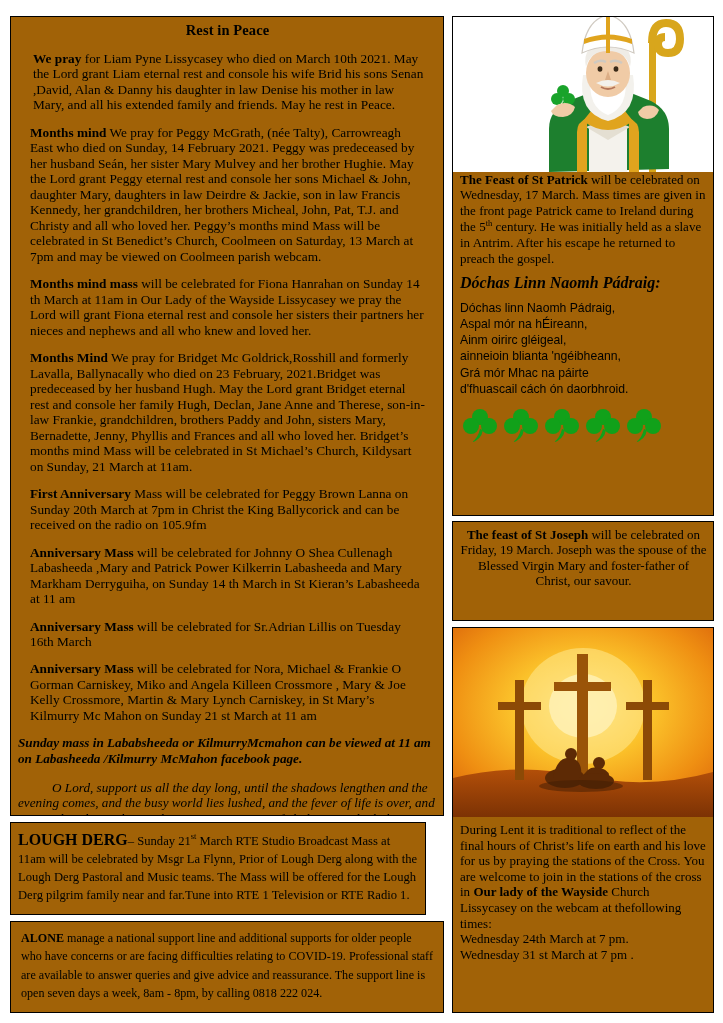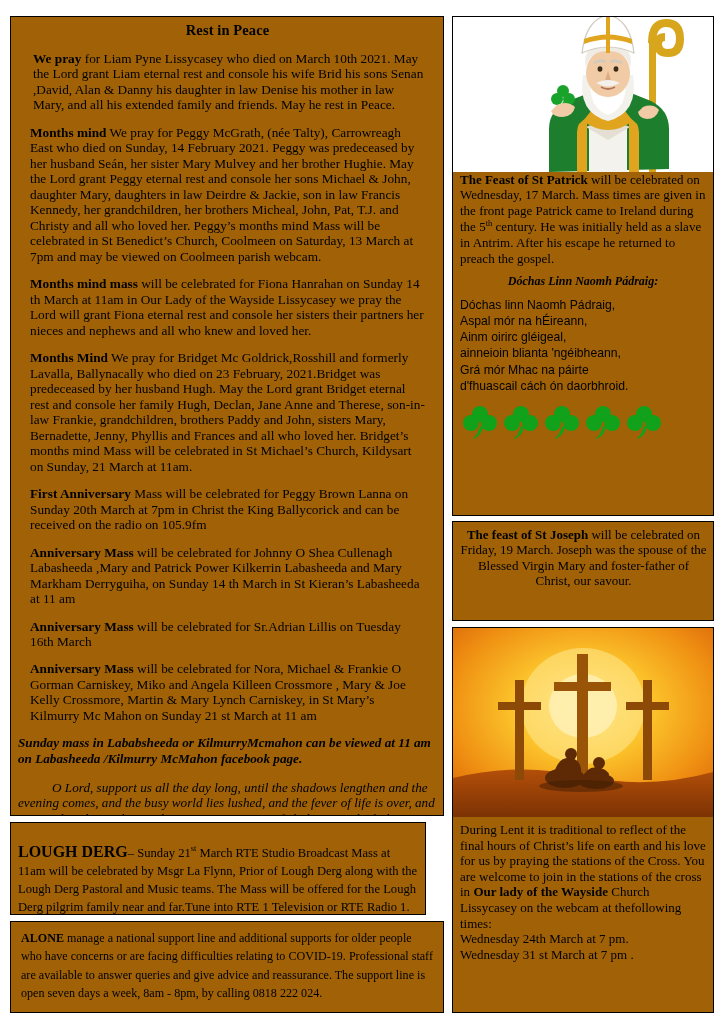--- a/index.html
+++ b/index.html
@@ -64,21 +64,21 @@
     font-style: italic;
     font-size: 13.2px;
     line-height: 1.18;
     margin-top: 3px;
     text-align: left;
   }
   #prayer .indent { display: inline-block; width: 34px; }
 
   #lough-derg {
     left: 10px; top: 822px; width: 416px; height: 93px;
-    padding: 20px 6px 3px 7px;
+    padding: 8px 6px 3px 7px;
   }
   #lough-derg .hd {
     font-weight: bold;
     font-size: 16px;
   }
   #lough-derg .body {
     font-size: 12.6px;
     line-height: 1.17;
   }
   sup { font-size: 8.5px; vertical-align: super; }
@@ -108,24 +108,23 @@
   }
   .rt-text {
     font-size: 13px;
     line-height: 1.19;
     padding: 0 6px 0 7px;
   }
   .rt-text b { font-weight: bold; }
   #dochas-head {
     font-weight: bold;
     font-style: italic;
-    font-size: 12px;
+    font-size: 16px;
     padding: 0 7px;
     margin-top: 8px;
-    text-align: center;
   }
   #dochas-lines {
     font-family: "Liberation Sans", sans-serif;
     font-size: 12.2px;
     line-height: 1.32;
     padding: 0 7px;
     margin-top: 8px;
   }
   #shamrock-row {
     margin-top: 10px;

